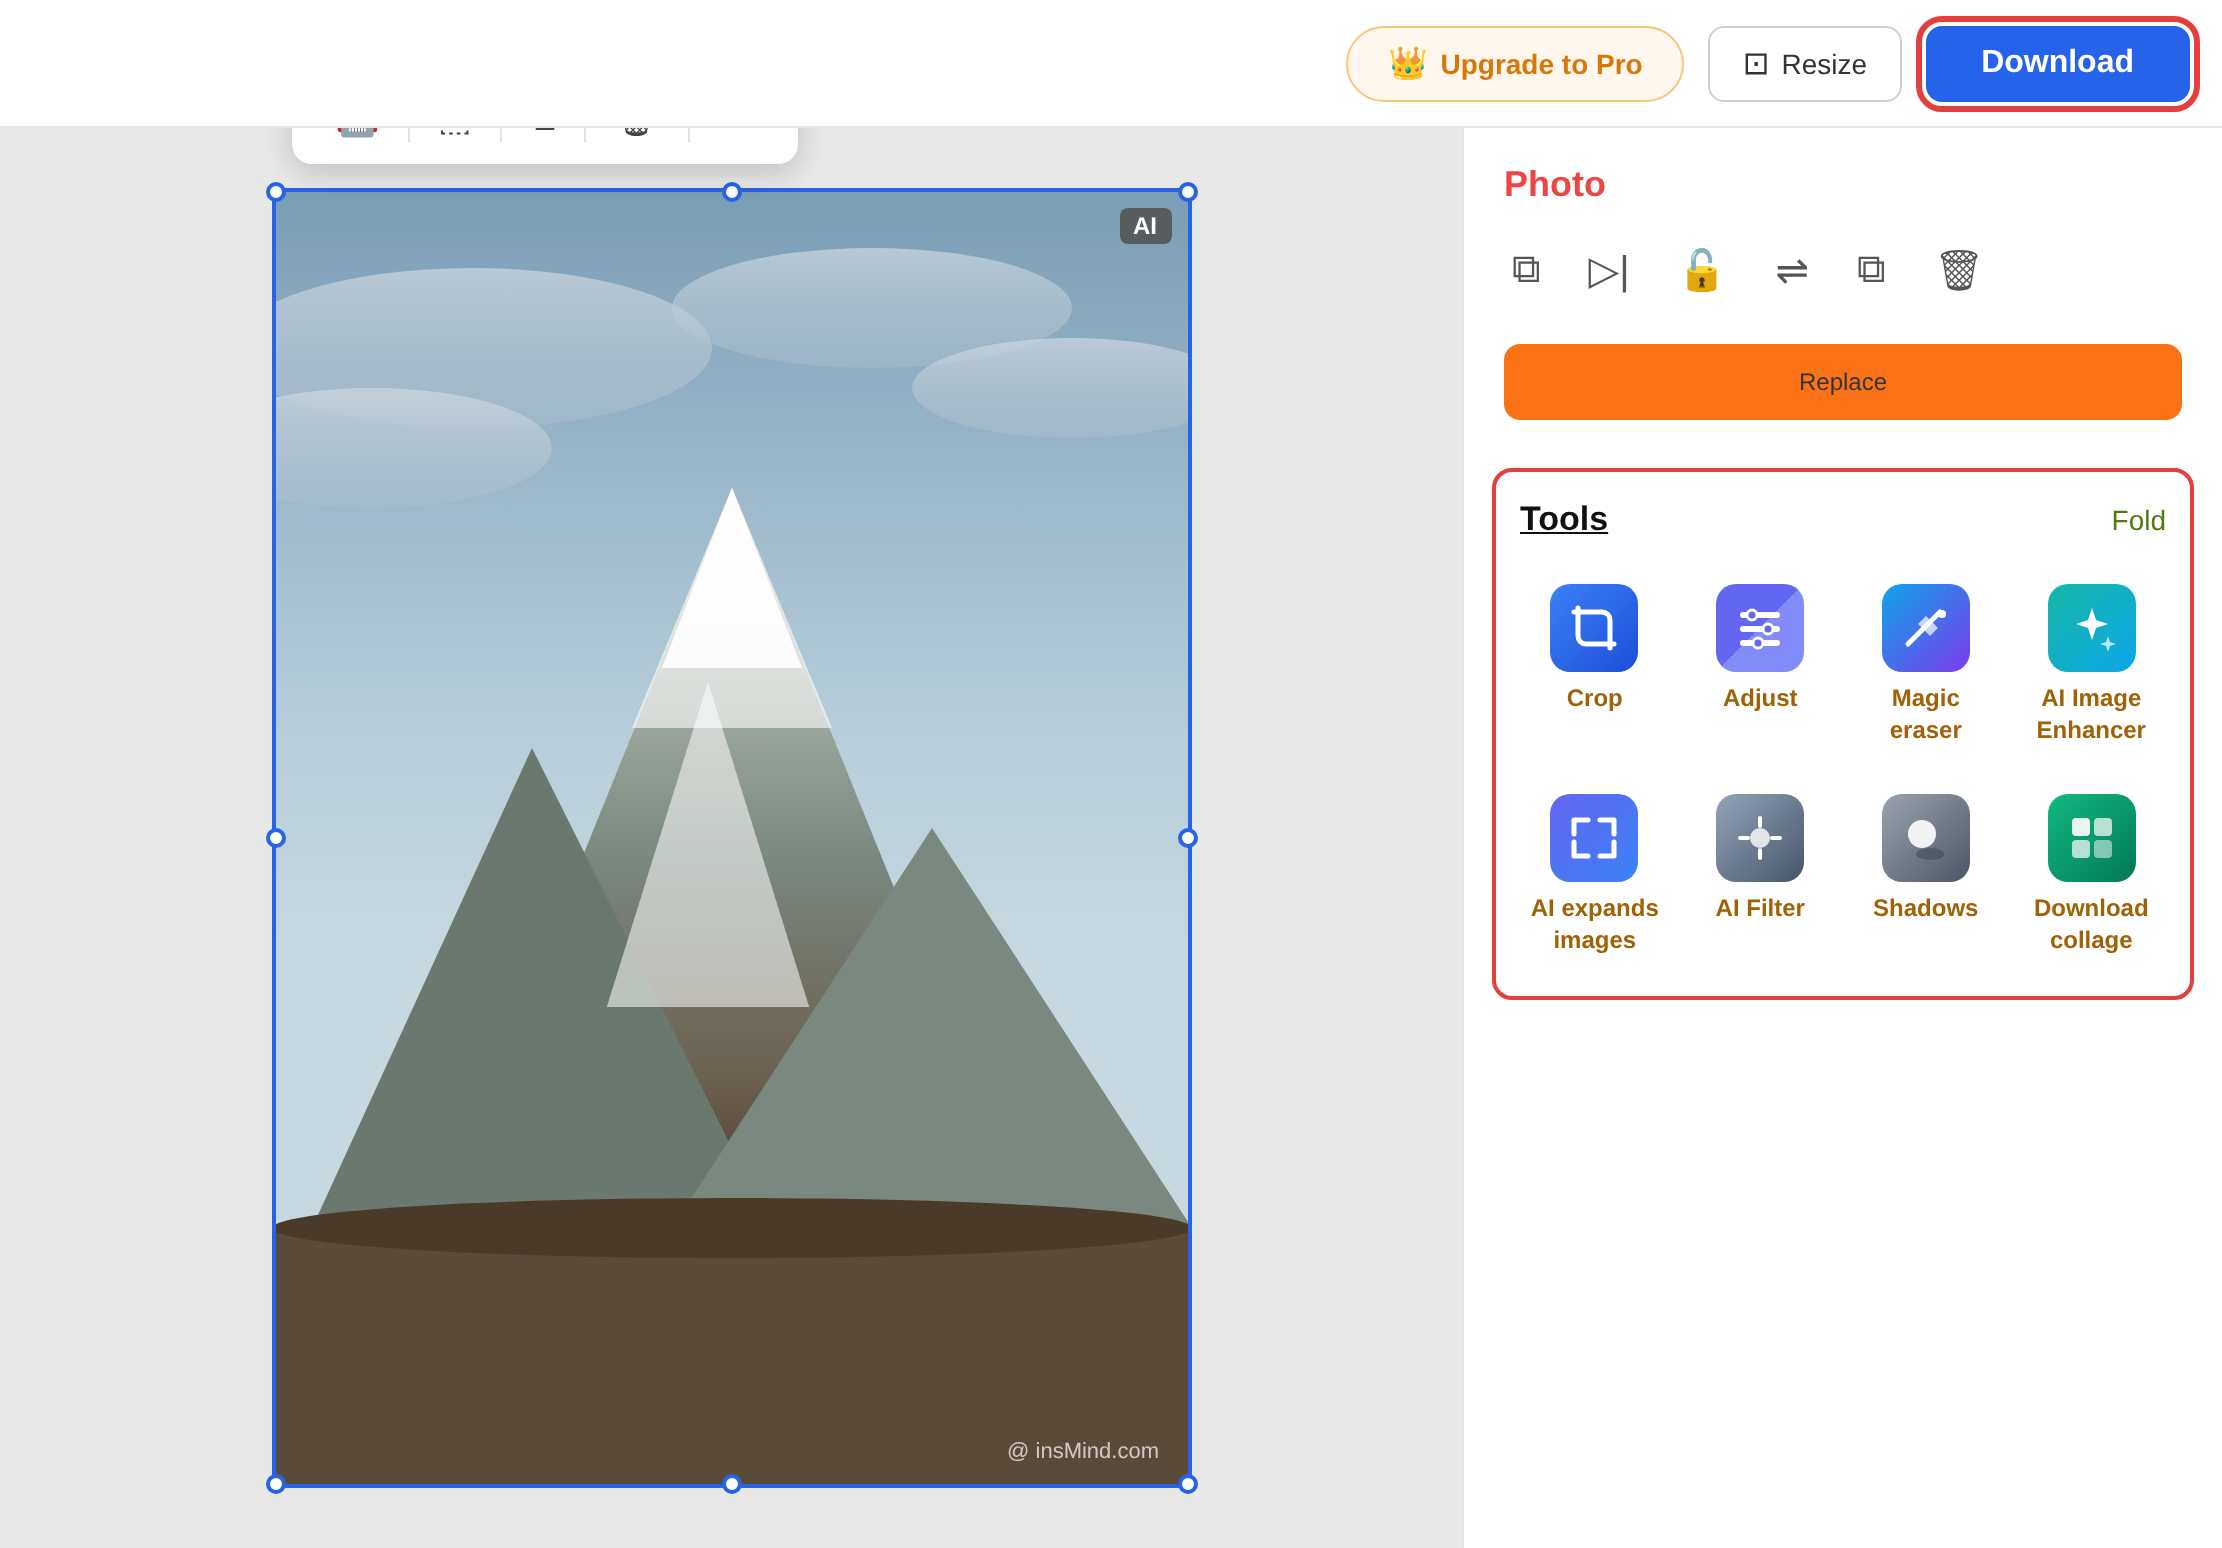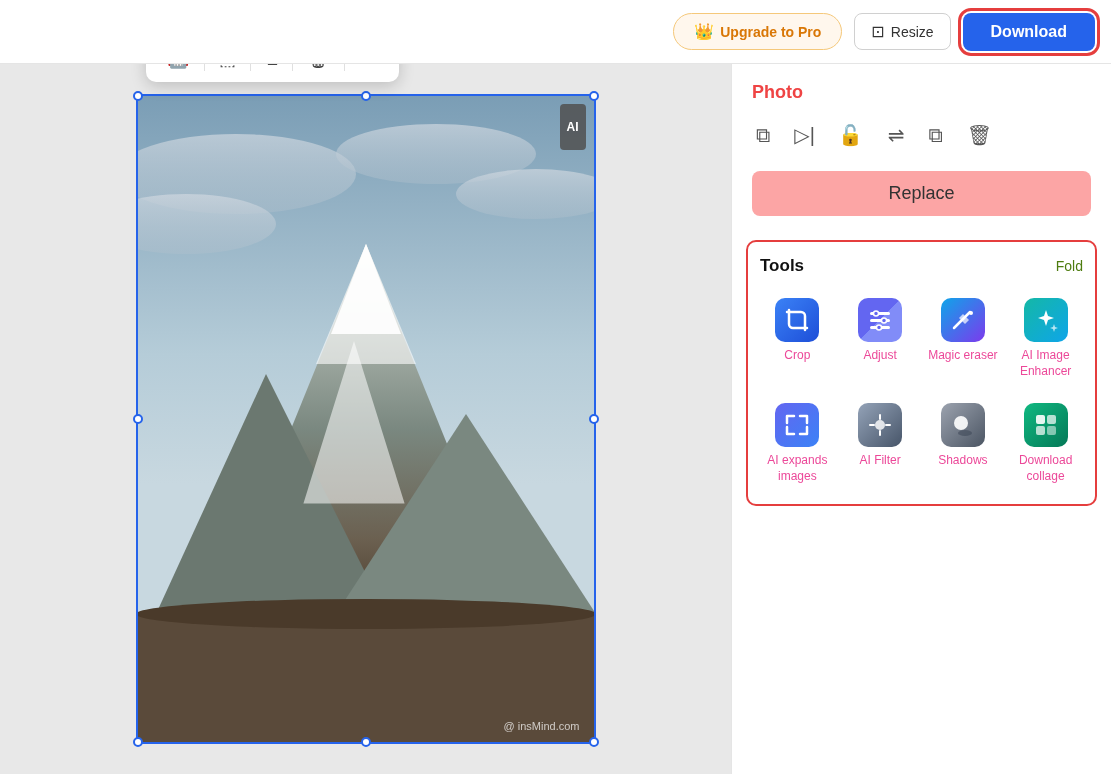--- a/index.html
+++ b/index.html
@@ -154,21 +154,21 @@
     
     .ai-badge {
       position: absolute;
       top: 10px;
       right: 10px;
       background: rgba(80,80,80,0.85);
       color: white;
       font-size: 12px;
       font-weight: 700;
       border-radius: 4px;
-      padding: 16px 7px;
+      padding: 2px 7px;
     }
 
     
     .watermark {
       position: absolute;
       bottom: 12px;
       right: 16px;
       color: rgba(255,255,255,0.7);
       font-size: 11px;
     }
@@ -247,25 +247,25 @@
       color: #555;
       padding: 4px;
       display: flex;
       align-items: center;
       justify-content: center;
     }
 
     
     .replace-btn {
       width: 100%;
-      background: #fca5a5;
+      background: #f97316;
       border: none;
       border-radius: 8px;
       padding: 12px;
-      font-size: 18px;
+      font-size: 12px;
       font-weight: 500;
       color: #333;
       cursor: pointer;
       margin-bottom: 4px;
     }
 
     
     .tools-section {
       border: 2.5px solid #e53e3e;
       border-radius: 10px;
@@ -275,20 +275,21 @@
     .tools-header {
       display: flex;
       justify-content: space-between;
       align-items: center;
       margin-bottom: 16px;
     }
     .tools-title {
       font-size: 17px;
       font-weight: 700;
       color: #111;
+      text-decoration: underline;
     }
     .fold-btn {
       background: none;
       border: none;
       font-size: 14px;
       color: #4d7c0f;
       cursor: pointer;
     }
 
     
@@ -310,24 +311,24 @@
       width: 44px;
       height: 44px;
       border-radius: 10px;
       display: flex;
       align-items: center;
       justify-content: center;
       font-size: 24px;
     }
     .tool-label {
       font-size: 12px;
-      color: #ec4899;
+      color: #a16207;
       text-align: center;
       line-height: 1.3;
-      font-weight: 400;
+      font-weight: 700;
     }
 
     
     .icon-crop { background: linear-gradient(135deg, #3b82f6 0%, #1d4ed8 100%); }
     .icon-cutout { background: linear-gradient(135deg, #10b981 0%, #065f46 100%); }
     .icon-adjust { background: linear-gradient(135deg, #6366f1 50%, #818cf8 50%); }
     .icon-magic { background: linear-gradient(135deg, #0ea5e9 0%, #7c3aed 100%); }
     .icon-ai-enhance { background: linear-gradient(135deg, #14b8a6 0%, #0ea5e9 100%); }
     .icon-ai-replace { background: linear-gradient(135deg, #10b981 0%, #1d4ed8 100%); }
     .icon-ai-expand { background: linear-gradient(135deg, #6366f1 0%, #3b82f6 100%); }

